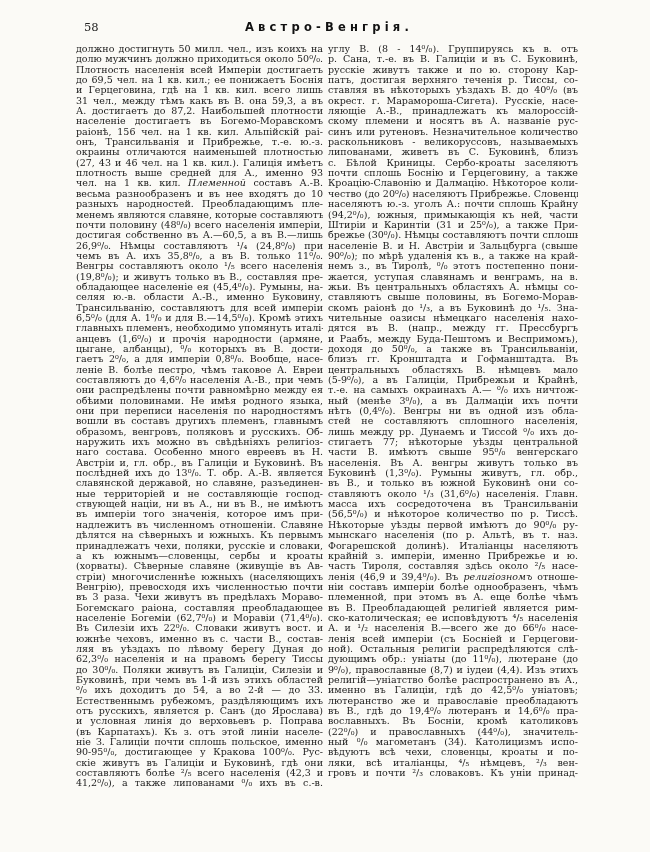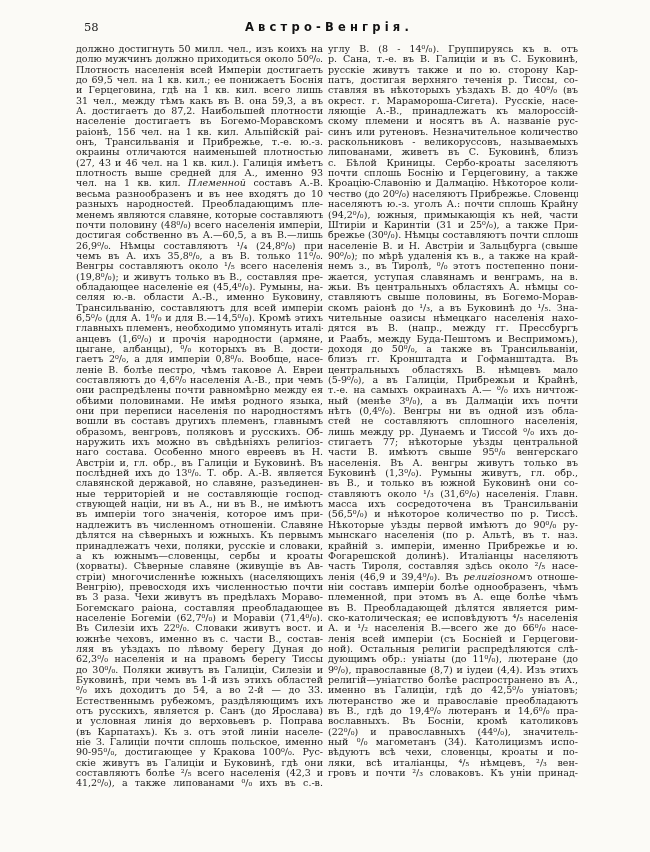--- a/index.html
+++ b/index.html
@@ -162,27 +162,27 @@
         <div class="line">стигаетъ 77; нѣкоторые уѣзды центральной</div>
         <div class="line">части В. имѣютъ свыше 95⁰/₀ венгерскаго</div>
         <div class="line">населенія. Въ А. венгры живутъ только въ</div>
         <div class="line">Буковинѣ (1,3⁰/₀). Румыны живутъ, гл. обр.,</div>
         <div class="line">въ В., и только въ южной Буковинѣ они со-</div>
         <div class="line">ставляютъ около ¹/₃ (31,6⁰/₀) населенія. Главн.</div>
         <div class="line">масса ихъ сосредоточена въ Трансильваніи</div>
         <div class="line">(56,5⁰/₀) и нѣкоторое количество по р. Тиссѣ.</div>
         <div class="line">Нѣкоторые уѣзды первой имѣютъ до 90⁰/₀ ру-</div>
         <div class="line">мынскаго населенія (по р. Альтѣ, въ т. наз.</div>
+        <div class="line">Фогарешской долинѣ). Италіанцы населяютъ</div>
         <div class="line">крайній з. имперіи, именно Прибрежье и ю.</div>
-        <div class="line">Фогарешской долинѣ). Италіанцы населяютъ</div>
         <div class="line">часть Тироля, составляя здѣсь около ²/₅ насе-</div>
         <div class="line">ленія (46,9 и 39,4⁰/₀). Въ <i>религіозномъ</i> отноше-</div>
         <div class="line">ніи составъ имперіи болѣе однообразенъ, чѣмъ</div>
         <div class="line">племенной, при этомъ въ А. еще болѣе чѣмъ</div>
-        <div class="line">въ В. Преобладающей дѣлятся является рим-</div>
+        <div class="line">въ В. Преобладающей религіей является рим-</div>
         <div class="line">ско-католическая; ее исповѣдуютъ ⁴/₅ населенія</div>
         <div class="line">А. и ¹/₂ населенія В.—всего же до 66⁰/₀ насе-</div>
         <div class="line">ленія всей имперіи (съ Босніей и Герцегови-</div>
         <div class="line">ной). Остальныя религіи распредѣляются слѣ-</div>
         <div class="line">дующимъ обр.: уніаты (до 11⁰/₀), лютеране (до</div>
         <div class="line">9⁰/₀), православные (8,7) и іудеи (4,4). Изъ этихъ</div>
         <div class="line">религій—уніатство болѣе распространено въ А.,</div>
         <div class="line">именно въ Галиціи, гдѣ до 42,5⁰/₀ уніатовъ;</div>
         <div class="line">лютеранство же и православіе преобладаютъ</div>
         <div class="line">въ В., гдѣ до 19,4⁰/₀ лютеранъ и 14,6⁰/₀ пра-</div>

